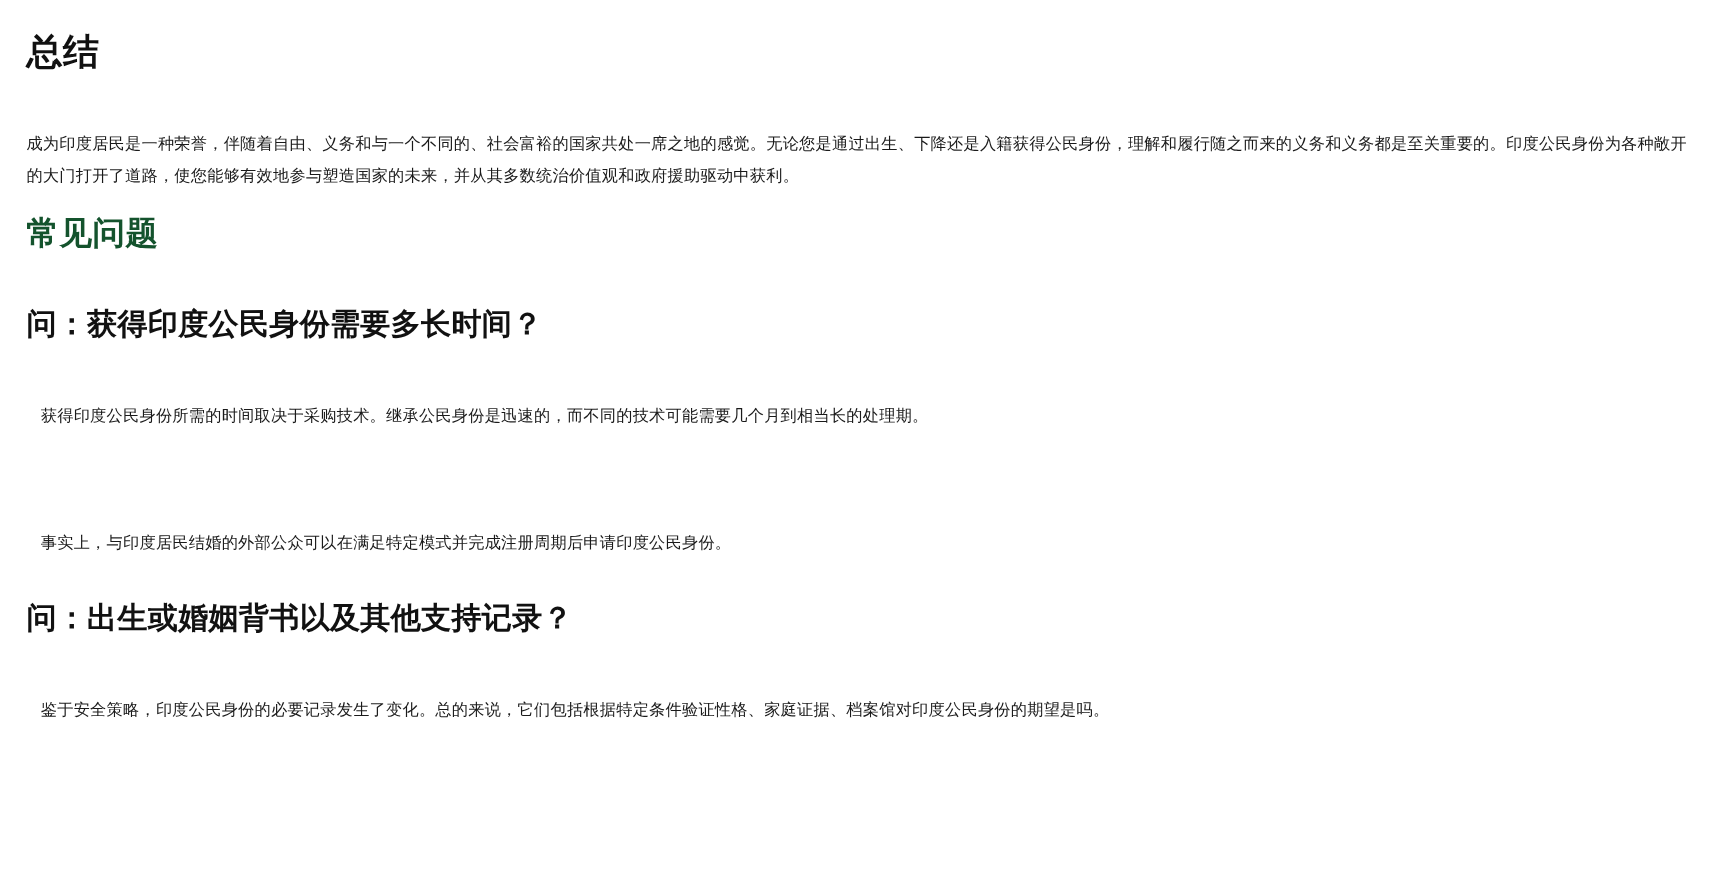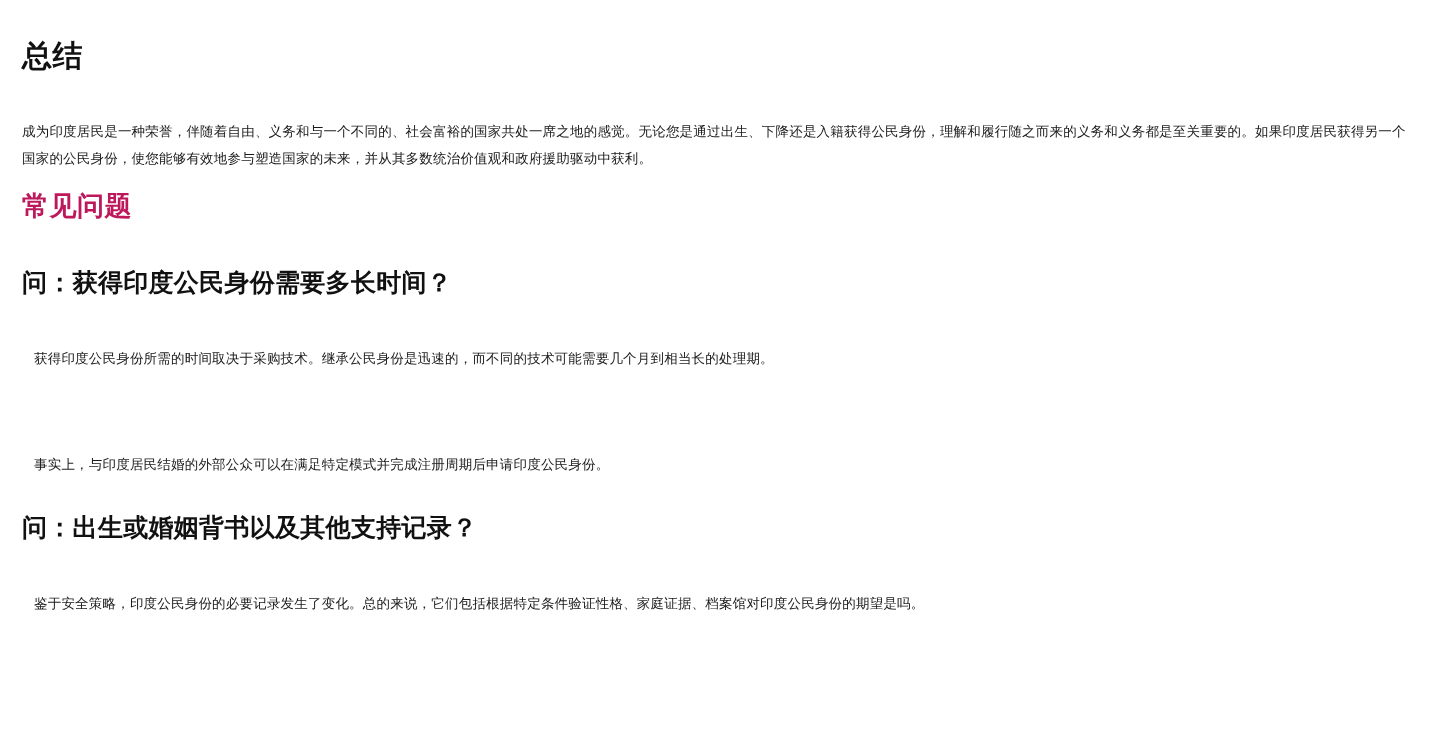--- a/index.html
+++ b/index.html
@@ -8,21 +8,21 @@
     background: #ffffff;
   }
   body {
     width: 1440px;
     height: 739px;
     font-family: "Liberation Sans", "DejaVu Sans", sans-serif;
     color: #111111;
     overflow: hidden;
   }
   .page {
-    padding: 12px 22px;
+    padding: 0 22px;
     box-sizing: border-box;
     width: 1440px;
   }
   .h1 {
     font-size: 30px;
     font-weight: bold;
     line-height: 1.2;
     margin: 0;
     padding-top: 26px;
     letter-spacing: 0.5px;
@@ -37,21 +37,21 @@
   }
   .spacer-lg { height: 44px; }
   .spacer-sm { height: 18px; }
 
   .section-title {
     font-size: 27px;
     font-weight: bold;
     margin: 0;
     line-height: 1.2;
     letter-spacing: 0.5px;
-    color: #be185d;
+    color: #14532d;
   }
   .faq-q {
     font-size: 25px;
     font-weight: bold;
     margin: 0;
     line-height: 1.3;
     letter-spacing: 0.3px;
     color: #111111;
   }
   .faq-a {
@@ -67,21 +67,21 @@
 </style>
 </head>
 <body>
 
 <div class="page">
 
   <h1 class="h1">总结</h1>
 
   <div class="spacer-lg"></div>
 
-  <p class="body-text">成为印度居民是一种荣誉，伴随着自由、义务和与一个不同的、社会富裕的国家共处一席之地的感觉。无论您是通过出生、下降还是入籍获得公民身份，理解和履行随之而来的义务和义务都是至关重要的。如果印度居民获得另一个国家的公民身份，使您能够有效地参与塑造国家的未来，并从其多数统治价值观和政府援助驱动中获利。</p>
+  <p class="body-text">成为印度居民是一种荣誉，伴随着自由、义务和与一个不同的、社会富裕的国家共处一席之地的感觉。无论您是通过出生、下降还是入籍获得公民身份，理解和履行随之而来的义务和义务都是至关重要的。印度公民身份为各种敞开的大门打开了道路，使您能够有效地参与塑造国家的未来，并从其多数统治价值观和政府援助驱动中获利。</p>
 
   <div class="spacer-sm"></div>
 
   <h2 class="section-title">常见问题</h2>
 
   <div class="spacer-lg"></div>
 
   <div class="faq-block">
     <h3 class="faq-q">问：获得印度公民身份需要多长时间？</h3>
     <div class="gap-after-q"></div>

